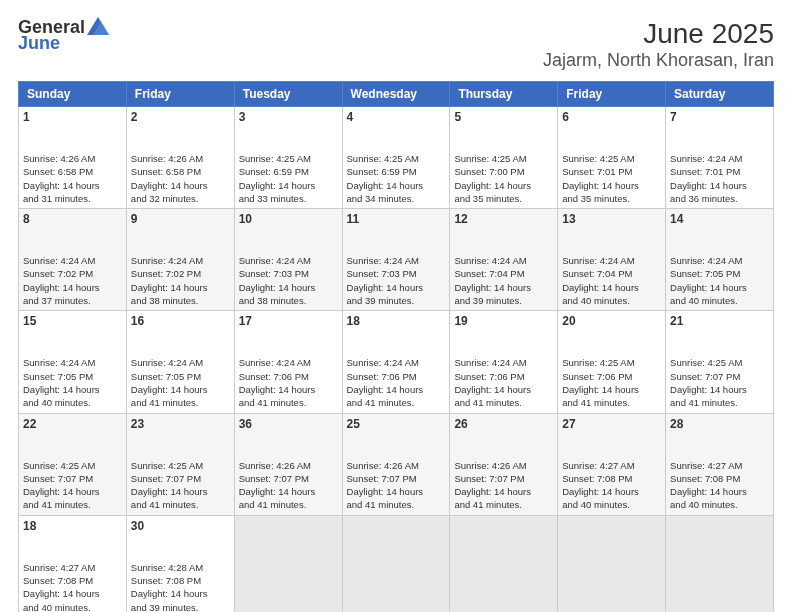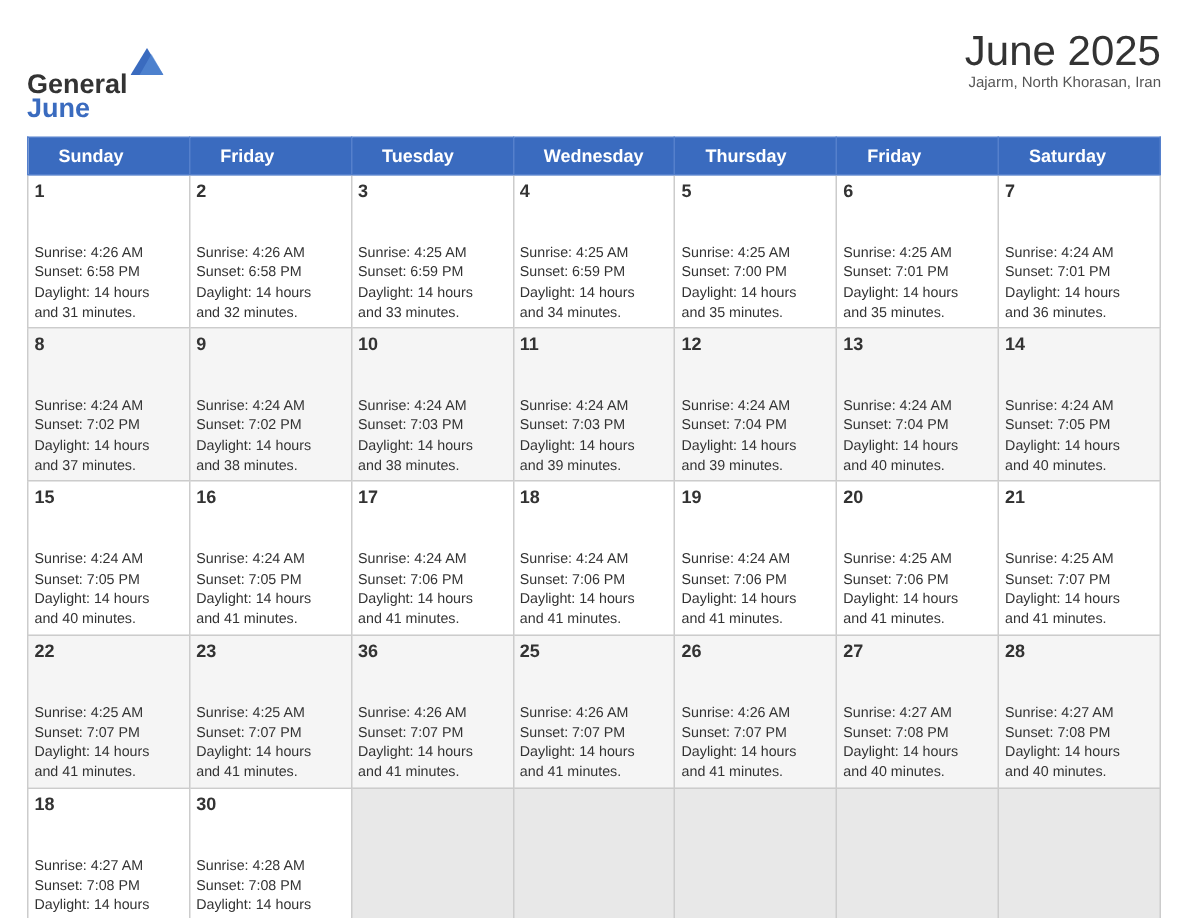--- a/index.html
+++ b/index.html
@@ -26,57 +26,56 @@
     .logo {
       display: flex;
       flex-direction: column;
       align-items: flex-start;
     }
     .logo-general {
       font-size: 18px;
       font-weight: bold;
       color: #333;
       line-height: 1;
-      margin-top: 29px;
     }
     .logo-blue {
       font-size: 18px;
       font-weight: bold;
       color: #3a6bbf;
       line-height: 1;
     }
     .logo-row {
       display: flex;
       align-items: center;
     }
     .title-block {
       text-align: right;
     }
     .month-title {
       font-size: 28px;
       color: #333;
       font-weight: normal;
     }
     .subtitle {
-      font-size: 10px;
+      font-size: 18px;
       color: #555;
     }
     .calendar {
       flex: 1;
       border: 1px solid #ccc;
       border-collapse: collapse;
       width: 100%;
       table-layout: fixed;
     }
     .calendar th {
       background: #3a6bbf;
       color: #fff;
       font-size: 12px;
       font-weight: bold;
-      padding: 5px 20px;
+      padding: 5px 8px;
       text-align: left;
       border: 1px solid #5580cc;
     }
     .calendar td {
       vertical-align: top;
       font-size: 9.5px;
       color: #333;
       padding: 3px 4px;
       border: 1px solid #ccc;
       height: 78px;

